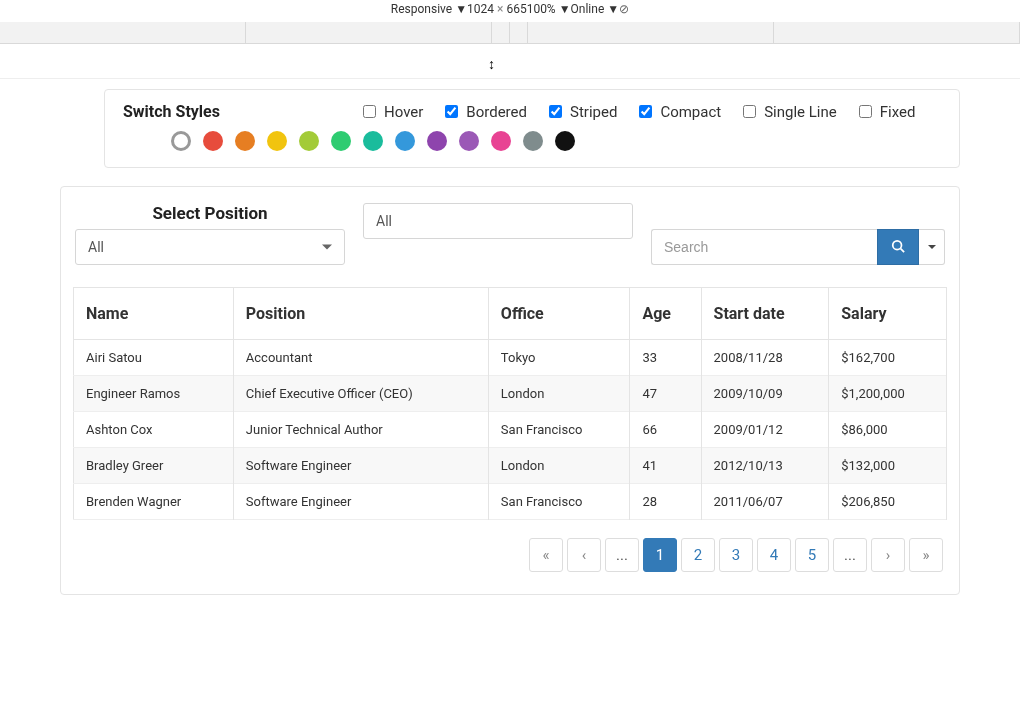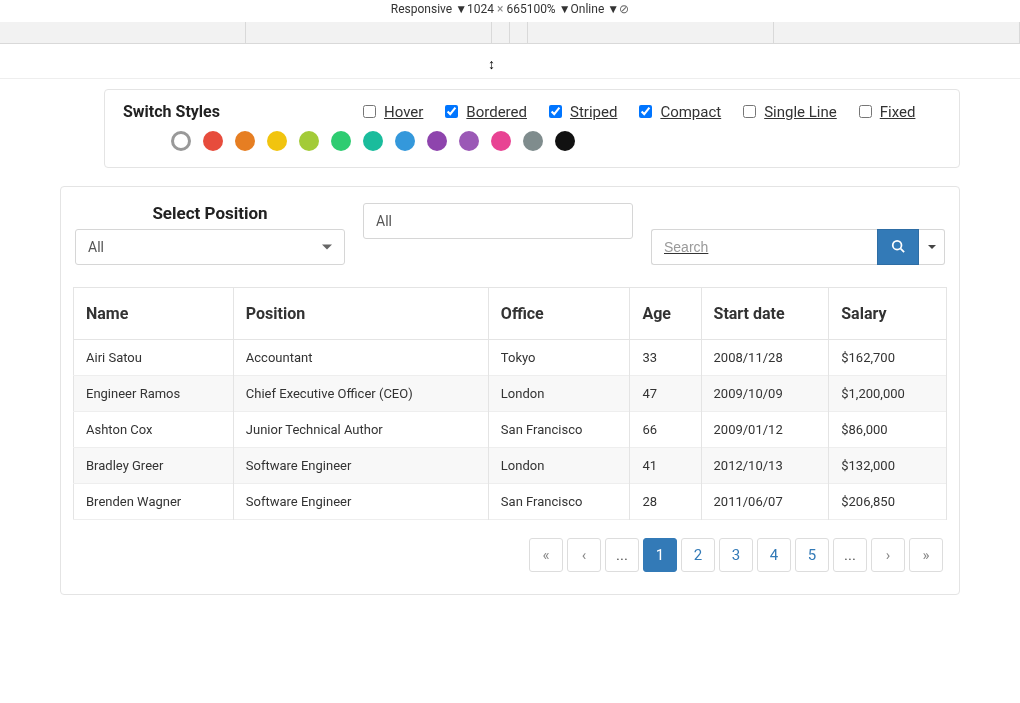--- a/index.html
+++ b/index.html
@@ -42,41 +42,41 @@
   border: 1px solid #e4e4e4;
   border-radius: 4px;
   padding: 12px 18px 16px;
   margin-bottom: 18px;
   margin-left: 44px;
 }
 .style-row { display: flex; align-items: center; margin-bottom: 10px; }
 .style-row:last-child { margin-bottom: 0; }
 .style-label { width: 240px; font-weight: 700; font-size: 16px; color: #222; }
 .checks { display: flex; gap: 22px; align-items: center; }
-.checks label { display: flex; align-items: center; gap: 8px; font-size: 15px; cursor: pointer; text-decoration: underline; }
+.checks label { display: flex; align-items: center; gap: 8px; font-size: 15px; cursor: pointer; }
 .checks input[type=checkbox] { width: 13px; height: 13px; cursor: pointer; }
 
 .swatches { display: flex; gap: 12px; align-items: center; margin-left: 48px; }
 .swatch {
   width: 20px; height: 20px; border-radius: 50%;
   cursor: pointer;
 }
 .swatch.ring { border: 3px solid #999; background: transparent; width: 20px; height: 20px; }
 
 .filters-panel {
   border: 1px solid #e4e4e4;
   border-radius: 4px;
   padding: 16px 12px 0;
 }
 
 .filter-row { display: flex; gap: 18px; margin-bottom: 22px; padding: 0 2px; }
 .filter-group { display: flex; flex-direction: column; gap: 6px; }
 .filter-group.pos { flex: 0 0 270px; }
 .filter-group.off { flex: 0 0 270px; }
-.filter-group.search { flex: 1; justify-content: flex-end; text-decoration: underline; }
+.filter-group.search { flex: 1; justify-content: flex-end; }
 .filter-label { font-weight: 700; font-size: 17px; color: #222; text-align: center; }
 
 .select-box, .search-box {
   height: 36px;
   border: 1px solid #d6d6d6;
   border-radius: 3px;
   background: #fff;
   padding: 0 12px;
   display: flex;
   align-items: center;

